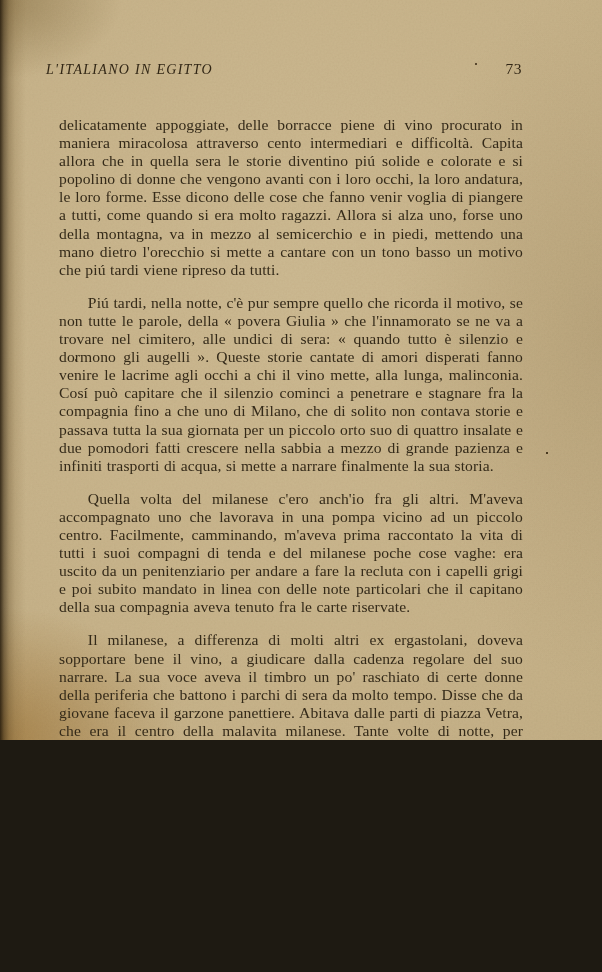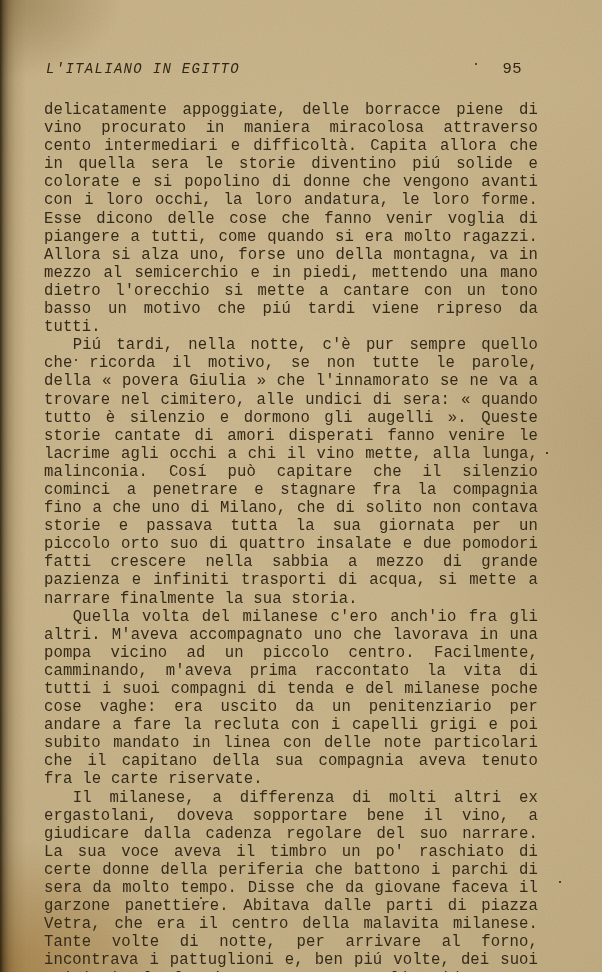--- a/index.html
+++ b/index.html
@@ -3,24 +3,24 @@
 <meta charset="utf-8">
 <style>
   html, body {
     margin: 0;
     padding: 0;
     background: #1e1a12;
   }
   .page {
     position: relative;
     width: 602px;
-    height: 972px;
+    height: 740px;
     overflow: hidden;
     box-sizing: border-box;
-    font-family: Liberation Mono, monospace;
+    font-family: Liberation Serif, serif;
     color: #342a19;
     
     background:
       radial-gradient(2px 2px at 547px 453px, #4a3a20 55%, rgba(74,58,32,0) 60%),
       radial-gradient(2px 2px at 521px 907px, #51412a 55%, rgba(81,65,42,0) 60%),
       radial-gradient(2px 2px at 560px 882px, #51412a 55%, rgba(81,65,42,0) 60%),
       radial-gradient(2px 2px at 476px 64px, #5a4930 55%, rgba(90,73,48,0) 60%),
       radial-gradient(2px 2px at 201px 898px, #5a4930 55%, rgba(90,73,48,0) 60%),
       radial-gradient(2px 2px at 76px 360px, #5a4930 55%, rgba(90,73,48,0) 60%),
       radial-gradient(260px 190px at 0% 100%, rgba(140,90,20,0.50), rgba(140,90,20,0) 70%),
@@ -76,21 +76,21 @@
     left: 44px;
     right: 64px;
     top: 101px;
     text-align: justify;
     font-size: 15.6px;
     line-height: 18.1px;
     letter-spacing: 0.1px;
     word-spacing: 0.4px;
   }
   .text-block p {
-    margin: 0;
+    margin: 15px;
     text-indent: 1.85em;
   }
   .text-block p.continuation {
     text-indent: 0;
   }
 </style>
 </head>
 <body>
 
 <div class="page">
@@ -100,21 +100,21 @@
       <feTurbulence type="fractalNoise" baseFrequency="0.55" numOctaves="2" stitchTiles="stitch" result="n"></feTurbulence>
       <feColorMatrix in="n" type="matrix" values="0 0 0 0 0.35  0 0 0 0 0.29  0 0 0 0 0.18  0 0 0 0.9 0"></feColorMatrix>
     </filter>
     <rect width="100%" height="100%" filter="url(#paperNoise)"></rect>
   </svg>
 
   <div class="spine-shadow"></div>
 
   <header class="page-header">
     <span class="running-title">L'ITALIANO IN EGITTO</span>
-    <span class="page-number">95</span>
+    <span class="page-number">73</span>
   </header>
 
   <main class="text-block">
     <p class="continuation">delicatamente appoggiate, delle borracce piene di vino procurato in maniera miracolosa attraverso cento intermediari e difficoltà. Capita allora che in quella sera le storie diventino piú solide e colorate e si popolino di donne che vengono avanti con i loro occhi, la loro andatura, le loro forme. Esse dicono delle cose che fanno venir voglia di piangere a tutti, come quando si era molto ragazzi. Allora si alza uno, forse uno della montagna, va in mezzo al semicerchio e in piedi, mettendo una mano dietro l'orecchio si mette a cantare con un tono basso un motivo che piú tardi viene ripreso da tutti.</p>
     <p>Piú tardi, nella notte, c'è pur sempre quello che ricorda il motivo, se non tutte le parole, della « povera Giulia » che l'innamorato se ne va a trovare nel cimitero, alle undici di sera: « quando tutto è silenzio e dormono gli augelli ». Queste storie cantate di amori disperati fanno venire le lacrime agli occhi a chi il vino mette, alla lunga, malinconia. Cosí può capitare che il silenzio cominci a penetrare e stagnare fra la compagnia fino a che uno di Milano, che di solito non contava storie e passava tutta la sua giornata per un piccolo orto suo di quattro insalate e due pomodori fatti crescere nella sabbia a mezzo di grande pazienza e infiniti trasporti di acqua, si mette a narrare finalmente la sua storia.</p>
     <p>Quella volta del milanese c'ero anch'io fra gli altri. M'aveva accompagnato uno che lavorava in una pompa vicino ad un piccolo centro. Facilmente, camminando, m'aveva prima raccontato la vita di tutti i suoi compagni di tenda e del milanese poche cose vaghe: era uscito da un penitenziario per andare a fare la recluta con i capelli grigi e poi subito mandato in linea con delle note particolari che il capitano della sua compagnia aveva tenuto fra le carte riservate.</p>
     <p>Il milanese, a differenza di molti altri ex ergastolani, doveva sopportare bene il vino, a giudicare dalla cadenza regolare del suo narrare. La sua voce aveva il timbro un po' raschiato di certe donne della periferia che battono i parchi di sera da molto tempo. Disse che da giovane faceva il garzone panettiere. Abitava dalle parti di piazza Vetra, che era il centro della malavita milanese. Tante volte di notte, per arrivare al forno, incontrava i pattuglioni e, ben piú volte, dei suoi amici che lo lasciavano stare, ma gli gridavano: « Cesco, Cesco! Hai incontrato il pattuglione? »; « Cesco, Cesco! Hai visto la Rosetta? stasera si deve essere persa »; e, quasi sempre: « Cesco, Cesco! che vita fai? ti succhiano il sangue in quel forno, diventerai tisico per ingrassare il padrone. Lascia fare! Vieni con noi! Lascia perdere! Vieni domani sera in Piazza di Vetra.»</p>
   </main>
 
 </div>

